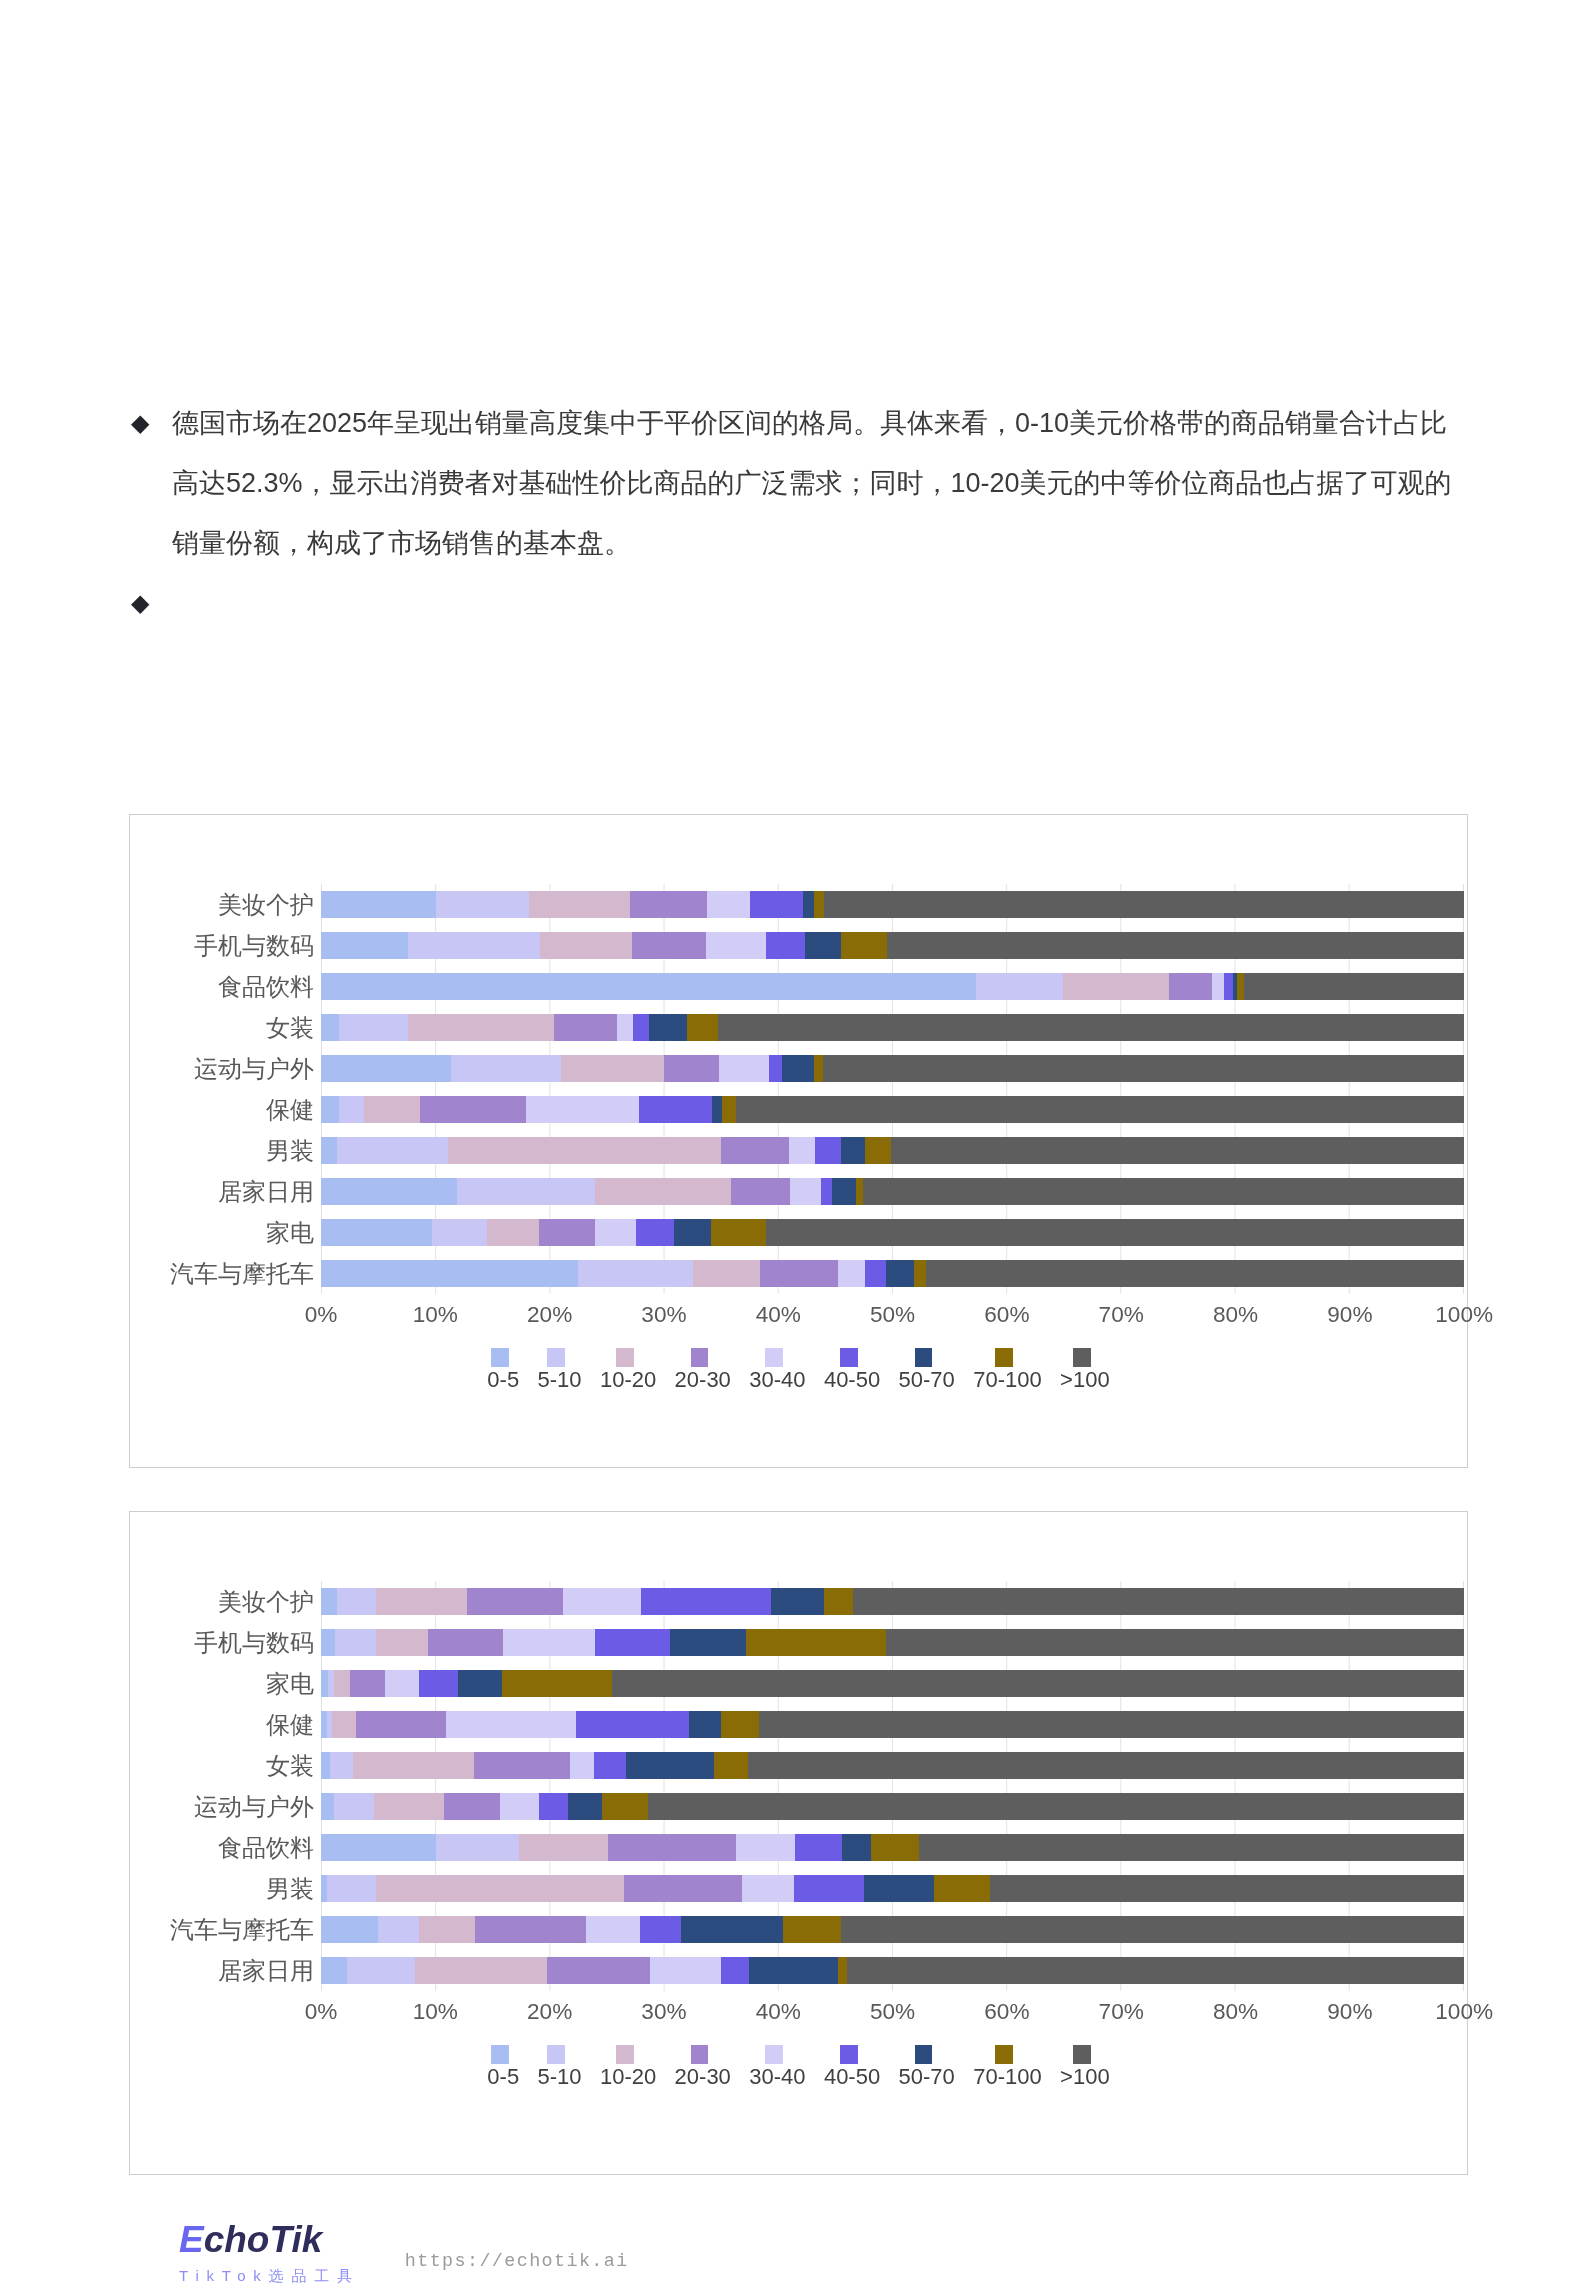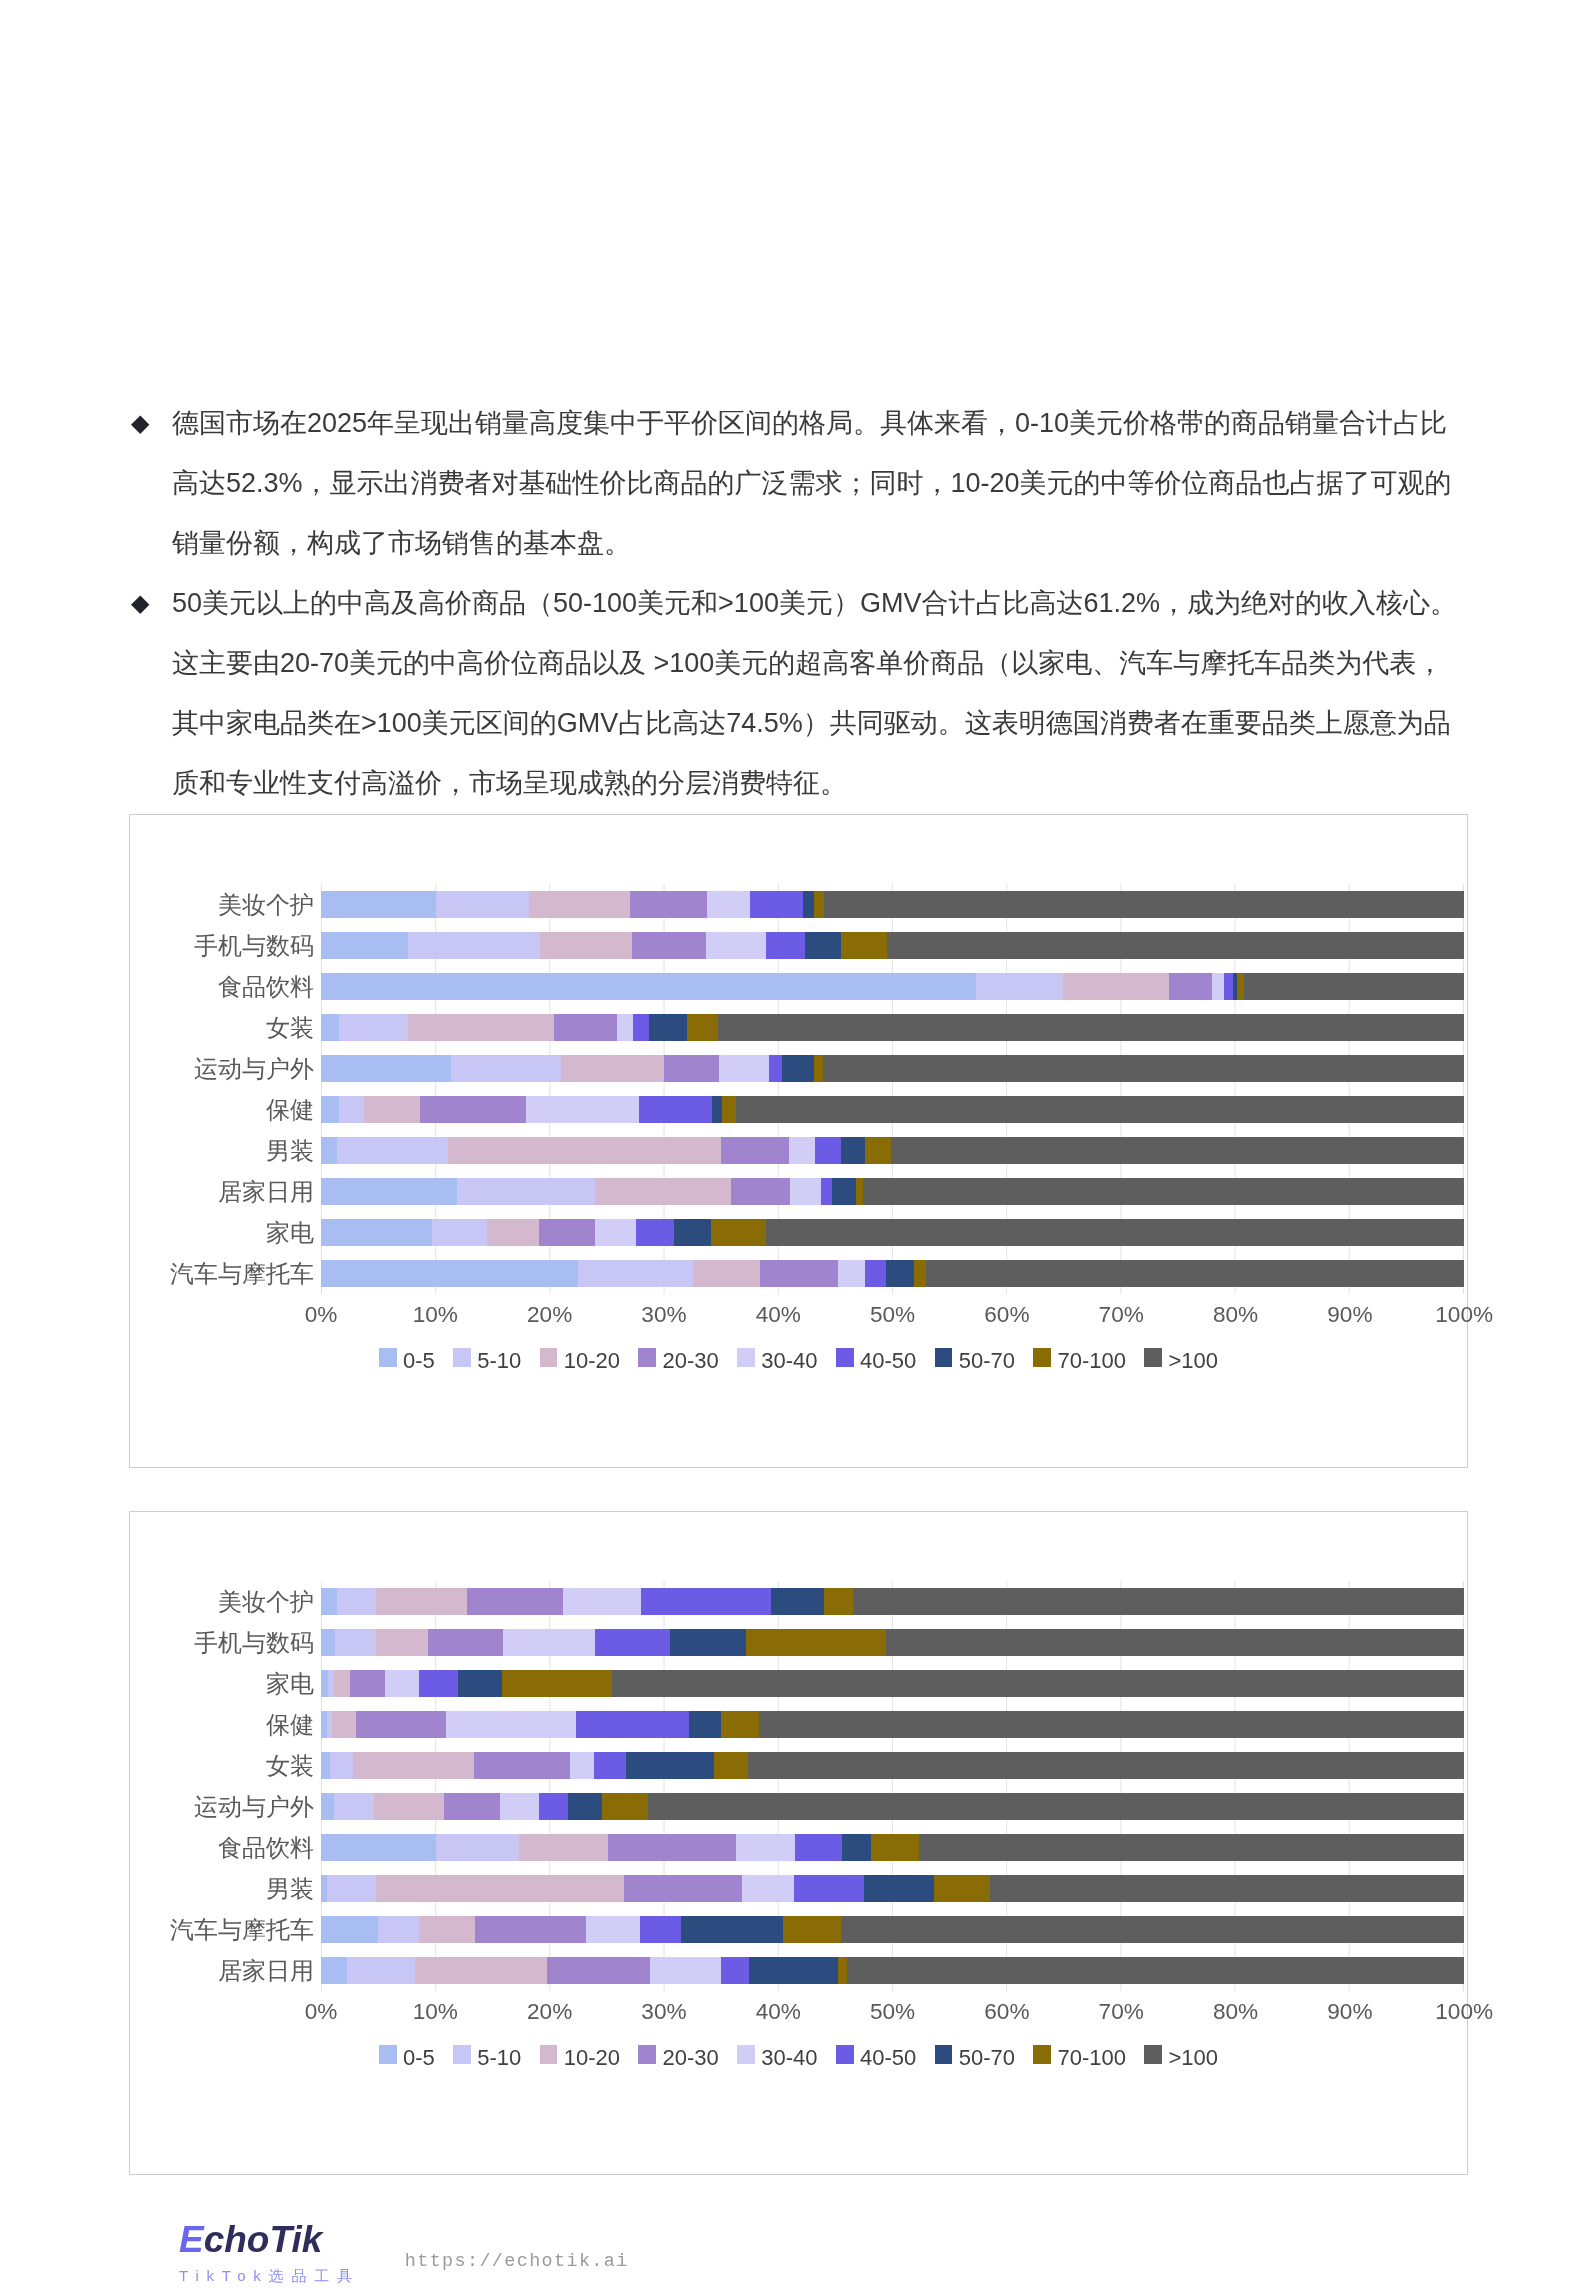--- a/index.html
+++ b/index.html
@@ -33,21 +33,21 @@
   .row { display:flex; align-items:center; height:41px; }
   .row-label { flex:none; width:191px; text-align:right; padding-right:7px;
                font-size:24px; color:#595959; white-space:nowrap; }
   .row-bars { flex:1; height:27px; display:flex; margin-right:2.8px; }
   .seg { height:100%; }
 
   .axis { position:relative; margin-left:191px; margin-right:2.8px; height:34px; margin-top:2.8px; }
   .axis span { position:absolute; top:5.7px; transform:translateX(-50%); font-size:22.6px; color:#595959; }
 
   .legend { display:flex; justify-content:center; align-items:center; margin-top:17px; }
-  .legend-item { display:flex; align-items:flex-start; margin:0 9.2px; }
+  .legend-item { display:flex; align-items:center; margin:0 9.2px;flex-direction:column; }
   .legend-swatch { width:17.7px; height:19px; margin-right:6.4px; flex:none; }
   .legend-label { font-size:22px; color:#404040; }
 
   
   .footer { position:absolute; left:179px; top:2219px; display:flex; align-items:center; }
   .logo-main { font-size:37px; font-weight:800; font-style:italic; color:#2E2D5C; letter-spacing:0; }
   .logo-main .logo-e { color:#6B66F2; }
   .logo-sub { margin-top:5.7px; font-size:15px; letter-spacing:7.8px; color:#8D8DF5; }
   .footer-url { margin-left:45px; margin-top:18.4px; font-size:18.4px; letter-spacing:1.4px;
                 color:#9b9b9b; font-family:"Liberation Mono","DejaVu Sans Mono",monospace; }
@@ -60,21 +60,20 @@
   <h1 class="page-title">
   </h1>
 
   <div class="bullets">
     <div class="bullet">
       <span class="marker">◆</span>
       <span>德国市场在2025年呈现出销量高度集中于平价区间的格局。具体来看，0-10美元价格带的商品销量合计占比高达52.3%，显示出消费者对基础性价比商品的广泛需求；同时，10-20美元的中等价位商品也占据了可观的销量份额，构成了市场销售的基本盘。</span>
     </div>
     <div class="bullet">
       <span class="marker">◆</span>
-      <span>50美元以上的中高及高价商品（50-100美元和&gt;100美元）GMV合计占比高达61.2%，成为绝对的收入核心。这主要由20-70美元的中高价位商品以及 &gt;100美元的超高客单价商品（以家电、汽车与摩托车品类为代表，其中家电品类在&gt;100美元区间的GMV占比高达74.5%）共同驱动。这表明德国消费者在重要品类上愿意为品质和专业性支付高溢价，市场呈现成熟的分层消费特征。</span>
     </div>
   </div>
 
   <div class="panel panel-1">
     <div class="plot">
       <div class="grid"></div>
       <div class="rows">
           <div class="row">
             <div class="row-label">美妆个护</div>
             <div class="row-bars">

